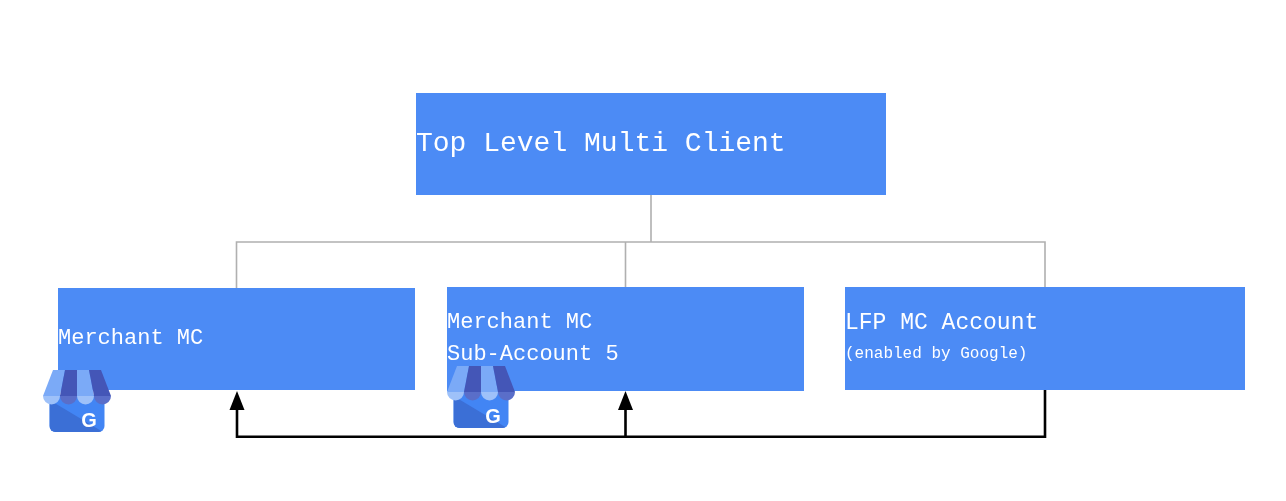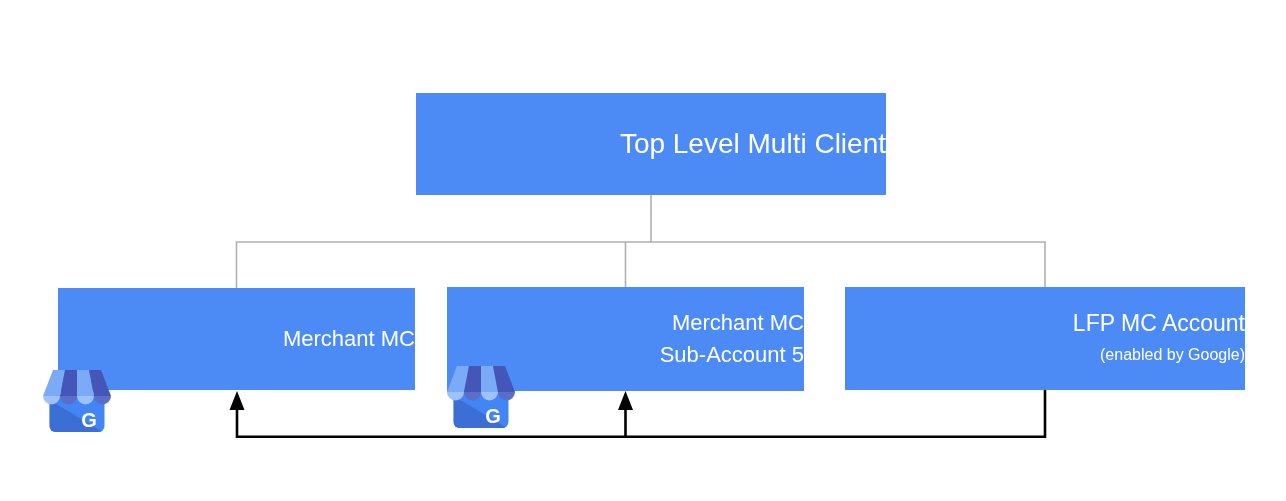--- a/index.html
+++ b/index.html
@@ -30,23 +30,24 @@
     stroke-width: 2.6;
   }
   .flow-arrowhead { fill: var(--c-flow-line, #000000); }
 
   .node {
     position: absolute;
     background: var(--c-box, #4c8bf5);
     color: var(--c-box-text, #ffffff);
     display: flex;
     flex-direction: column;
-    align-items: flex-end;
+    align-items: flex-start;
     justify-content: center;
     text-align: center;
+    font-family: Liberation Mono, monospace;
   }
   .node-root {
     left: 416px; top: 93px;
     width: 470px; height: 102px;
     font-size: 28px; line-height: 40px;
   }
   .node-sub {
     font-size: 22px; line-height: 32px;
   }
   .node-sub1 { left: 58px;  top: 288px; width: 357px; height: 102px; }

